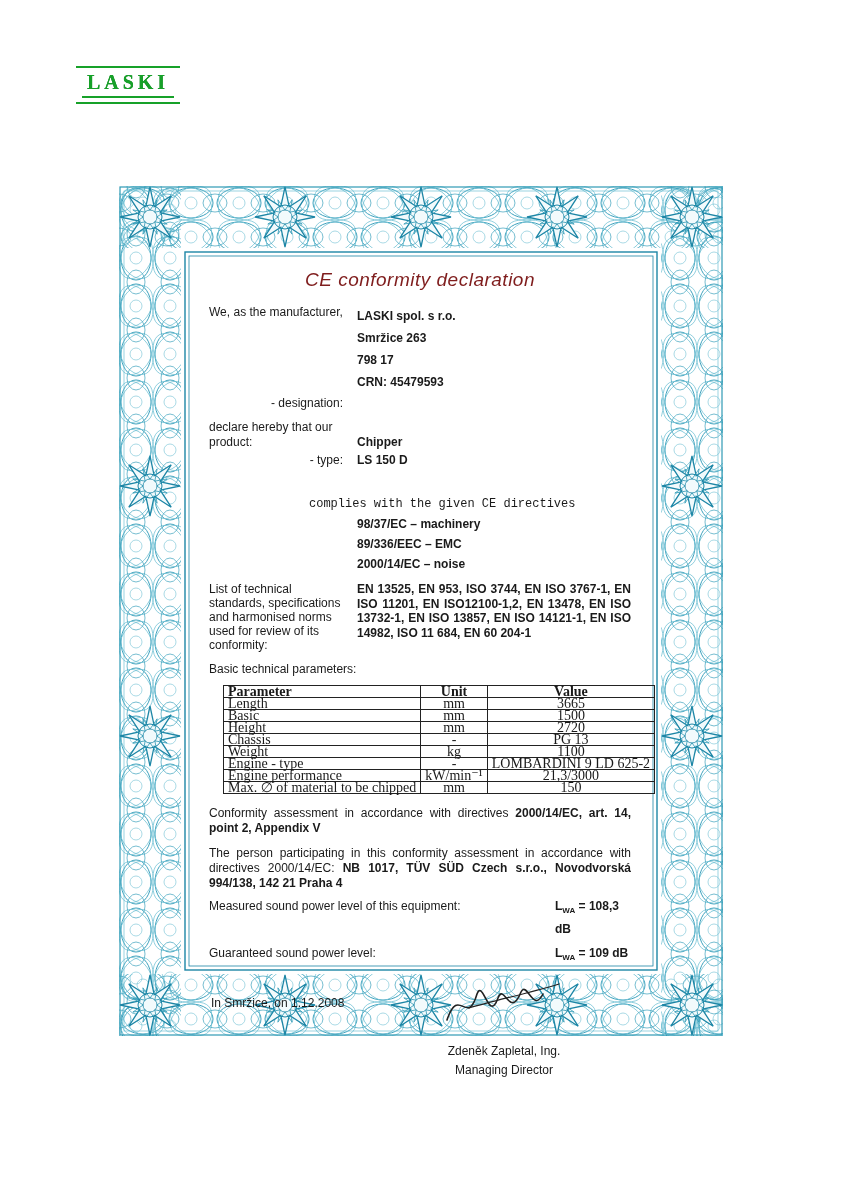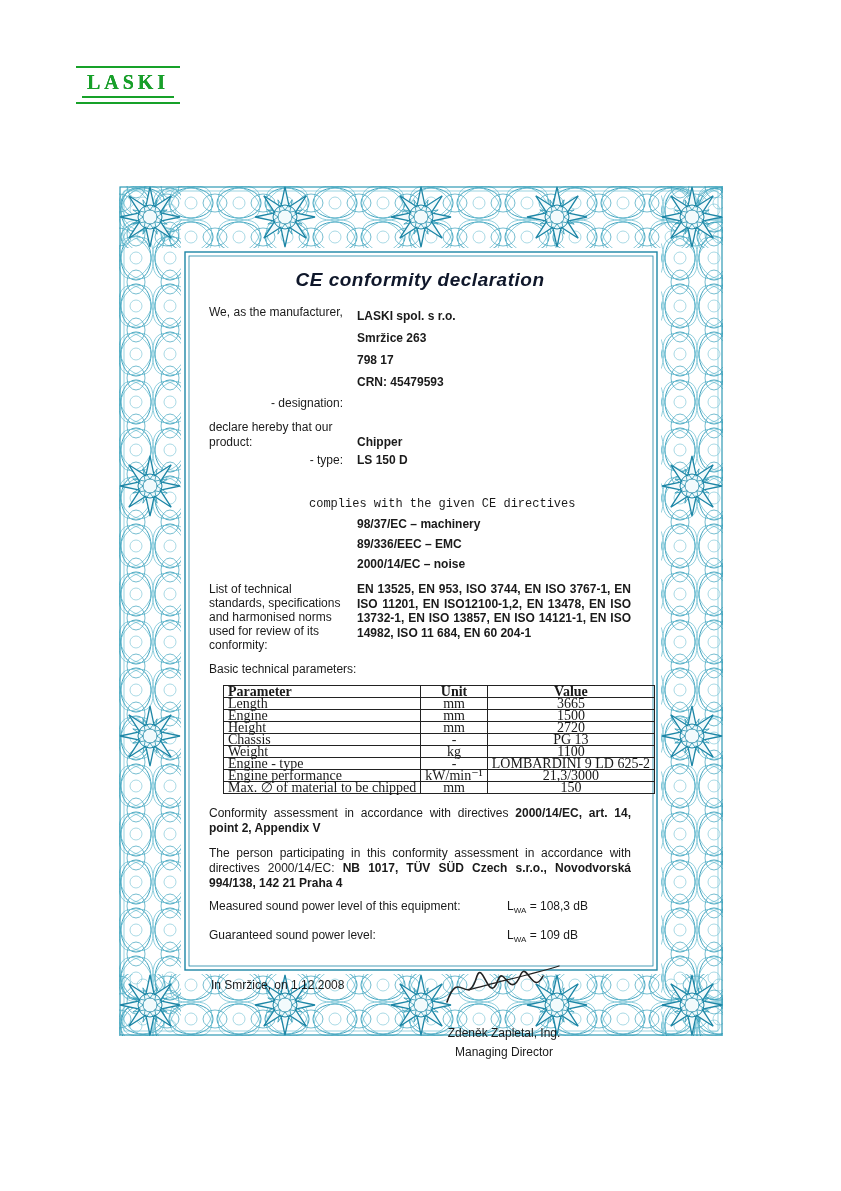--- a/index.html
+++ b/index.html
@@ -28,22 +28,22 @@
     position:absolute; left:119px; top:186px; width:604px; height:850px;
   }
   .border-svg { position:absolute; left:0; top:0; width:604px; height:850px; }
 
   
   .content {
     position:absolute; left:90px; top:80px; width:422px; z-index:2;
     font-size:12px; line-height:15px;
   }
   .title {
-    text-align:center; font-size:19px; font-weight:bold; font-style:italic;
-    letter-spacing:0.5px; margin:6px 0 18px; color:#0f172a;
+    text-align:center; font-size:19px; font-weight:normal; font-style:italic;
+    letter-spacing:0.5px; margin:6px 0 18px; color:#7f1d1d;
   }
   .row { display:flex; }
   .row .label { width:148px; flex:0 0 148px; padding-right:8px; }
   .row .label.right { text-align:right; padding-right:14px; }
   .row .value { flex:1; }
   .bold { font-weight:bold; }
   .addr-line { font-weight:bold; line-height:22px; }
   .product-row { margin-top:8px; align-items:flex-end; }
   .mini-row { margin-top:2px; line-height:17px; }
   .designed-text { font-weight:bold; text-align:justify; line-height:15px; }
@@ -67,21 +67,21 @@
   table.params th.c, table.params td.c { text-align:center; }
   table.params td.p, table.params th.p { text-align:left; }
 
   
   .para { text-align:justify; line-height:15px; }
   .para1 { margin-top:12px; }
   .para2 { margin-top:10px; }
 
   .sound-row { display:flex; margin-top:6px; line-height:18px;gap:26px; }
   .sound-row .s-label { width:272px; flex:0 0 272px; }
-  .sound-row .s-value { font-weight:normal; }
+  .sound-row .s-value { font-weight:bold;margin-left:48px; }
   .sound-row sub { font-size:8px; }
 
   
   .footer { position:relative; margin-top:16px; height:100px; }
   .place-date { position:absolute; left:2px; top:12px; }
   .signature-svg { position:absolute; left:232px; top:-6px; }
   .signatory { position:absolute; left:170px; top:58px; width:250px; text-align:center; line-height:19px; }
 </style>
 </head>
 <body>
@@ -203,21 +203,21 @@
             <th class="c">Value</th>
           </tr>
         </thead>
         <tbody>
           <tr>
             <td class="p">Length</td>
             <td class="c">mm</td>
             <td class="c">3665</td>
           </tr>
           <tr>
-            <td class="p">Engine</td>
+            <td class="p">Basic</td>
             <td class="c">mm</td>
             <td class="c">1500</td>
           </tr>
           <tr>
             <td class="p">Height</td>
             <td class="c">mm</td>
             <td class="c">2720</td>
           </tr>
           <tr>
             <td class="p">Chassis</td>

